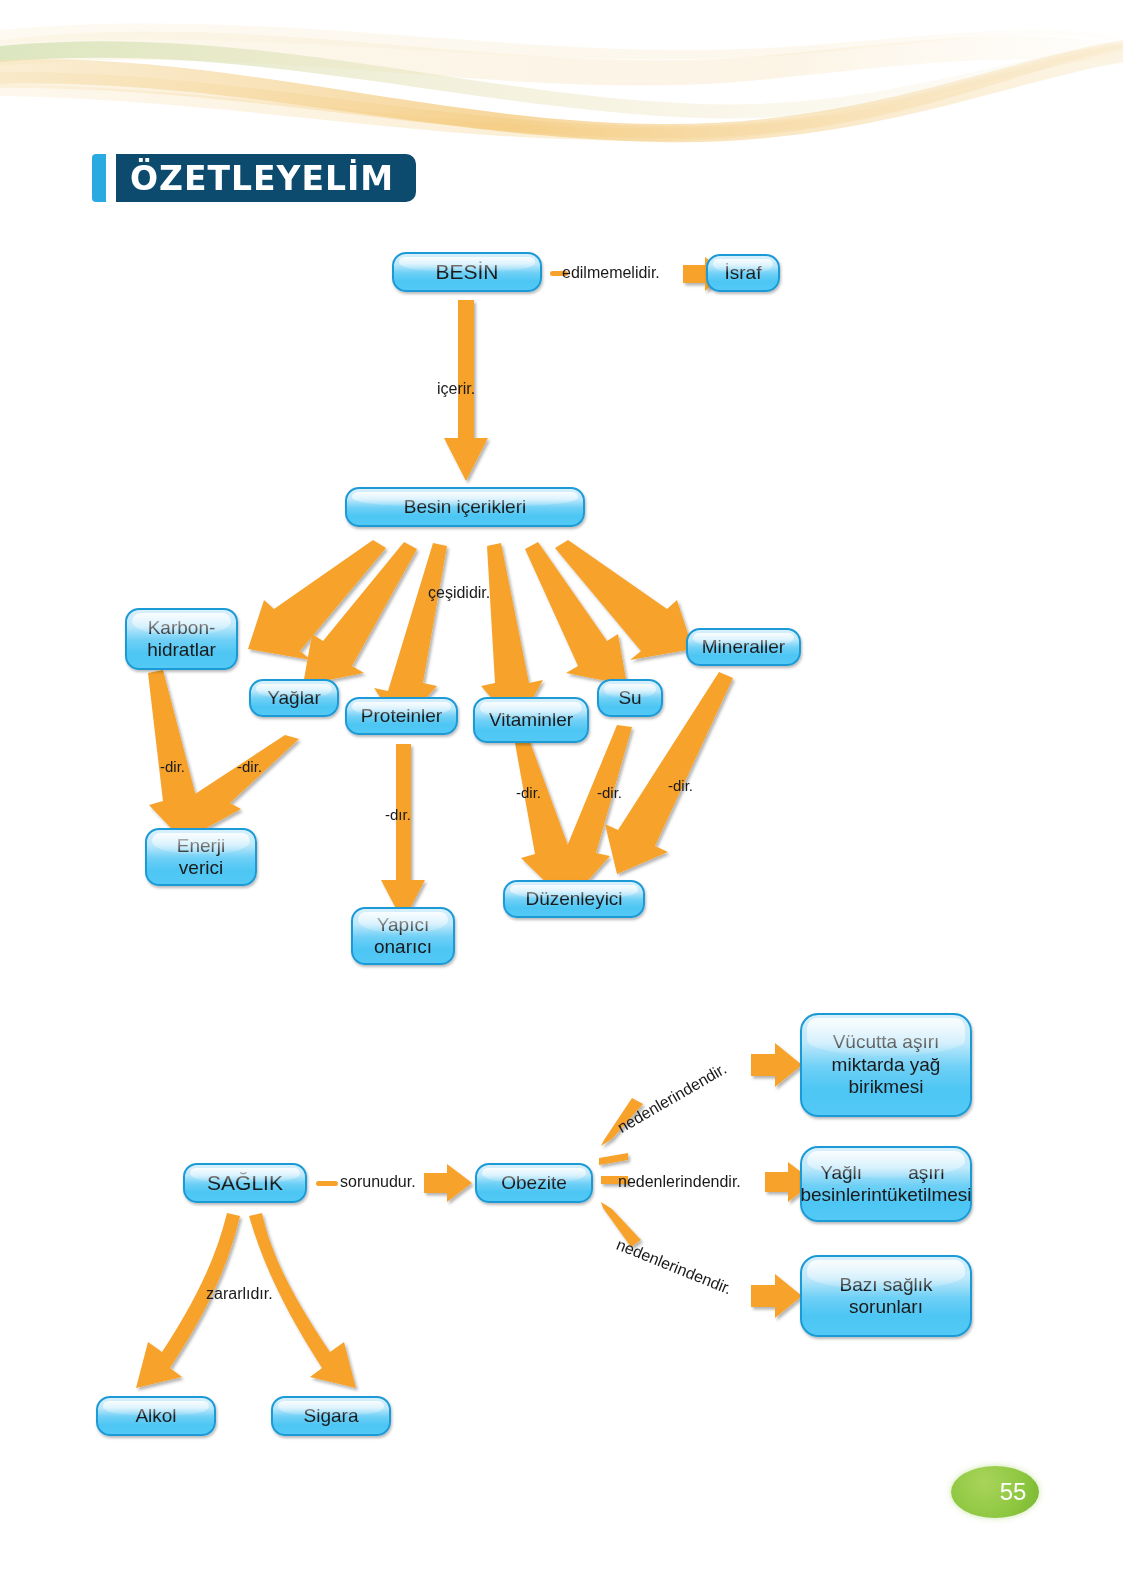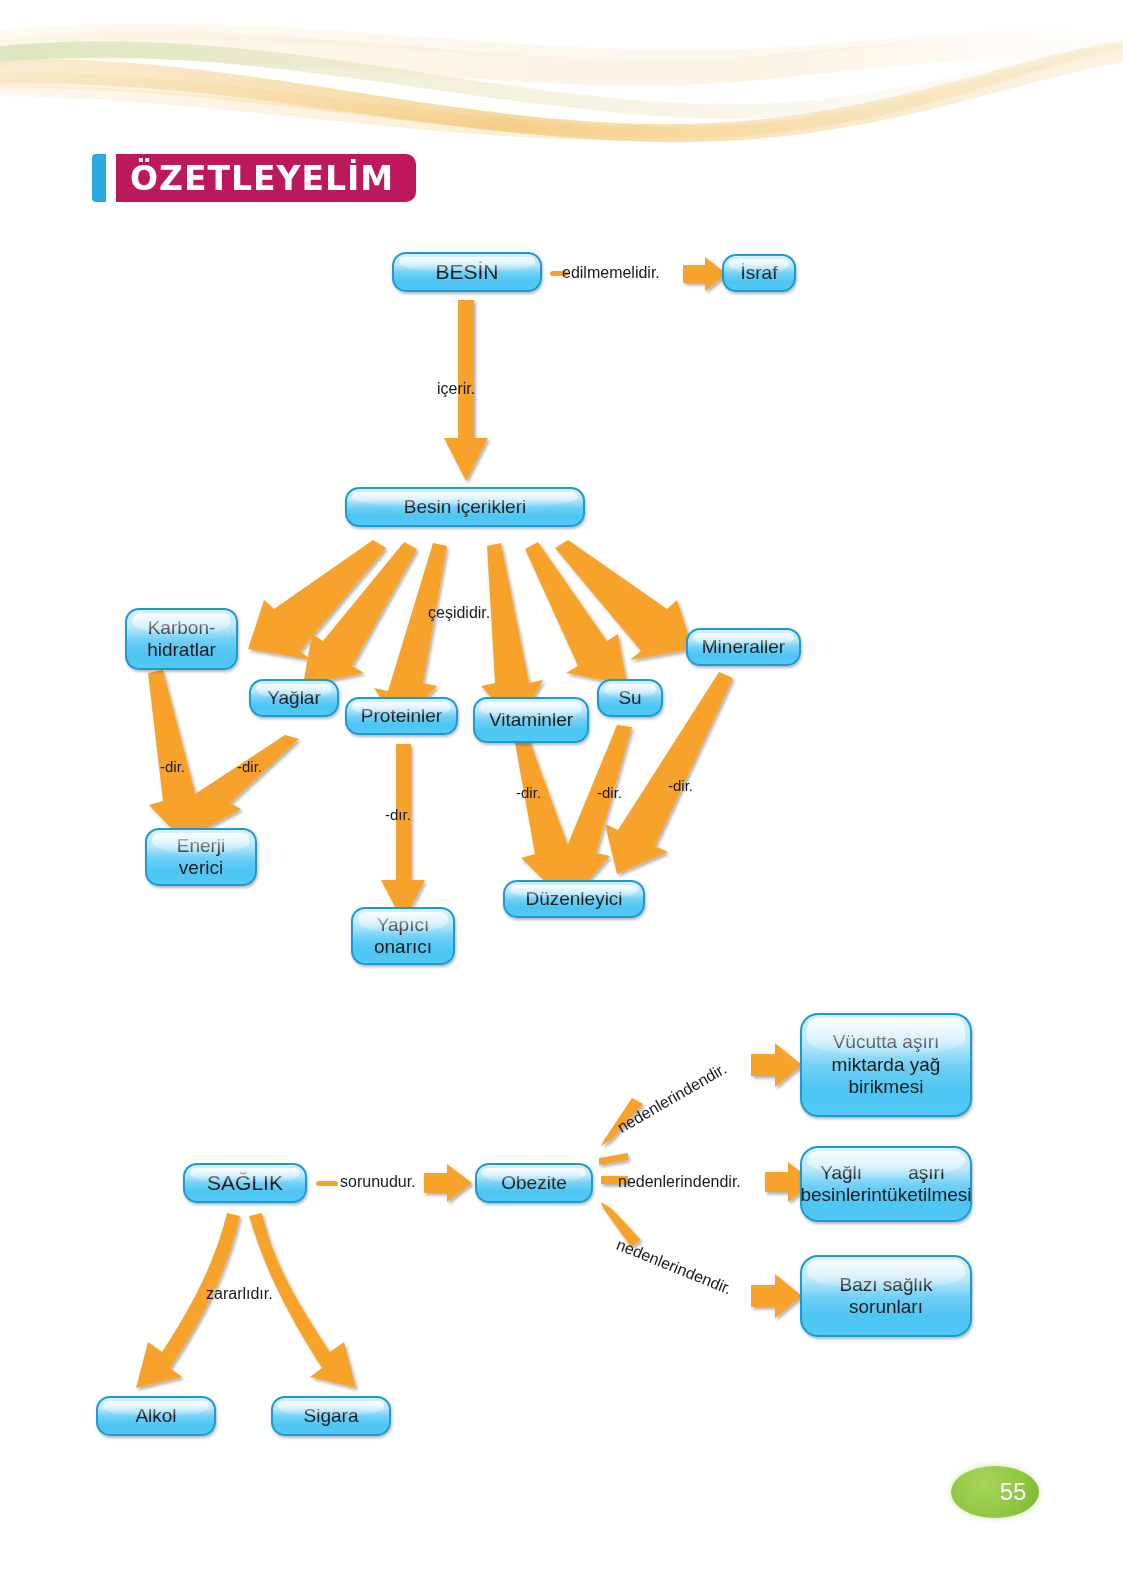--- a/index.html
+++ b/index.html
@@ -34,21 +34,21 @@
   #heading .tab-blue{
     width:14px;
     background:#29ABE2;
     border-radius:4px 0 0 4px;
   }
   #heading .tab-gap{
     width:10px;
     background:#ffffff;
   }
   #heading .tab-pink{
-    background:#be185d;
+    background:#0c4a6e;
     border-radius:0 10px 10px 0;
     padding:0 22px 0 14px;
     display:flex;
     align-items:center;
     color:#ffffff;
     font-size:33px;
     font-weight:bold;
     letter-spacing:1px;
     font-family:"DejaVu Sans", sans-serif;
   }
@@ -205,21 +205,21 @@
       <path d="M617,725 L632,727 L596,853 L610,856 L576,894 L549,853 L563,856 Z"></path>
 
       <path d="M719,672 L733,678 L655,846 L668,852 L617,874 L605,824 L618,830 Z"></path>
     </g>
   </svg>
 
   <div class="node" style="left:392px; top:252px; width:150px; height:40px; font-size:21px;">
     <span>BESİN</span>
   </div>
 
-  <div class="node" style="left:722px; top:254px; width:74px; height:38px;">
+  <div class="node" style="left:706px; top:254px; width:74px; height:38px;">
     <span>İsraf</span>
   </div>
 
   <div class="node" style="left:345px; top:487px; width:240px; height:40px;">
     <span>Besin içerikleri</span>
   </div>
 
   <div class="node" style="left:125px; top:608px; width:113px; height:62px; flex-direction:column;">
     <span>Karbon-</span>
     <span>hidratlar</span>
@@ -255,21 +255,21 @@
     <span>onarıcı</span>
   </div>
 
   <div class="node" style="left:503px; top:880px; width:142px; height:38px;">
     <span>Düzenleyici</span>
   </div>
 
   <div class="dash" style="left:550px; top:271px; width:18px;"></div>
   <div class="edge-label" style="left:562px; top:264px;">edilmemelidir.</div>
   <div class="edge-label" style="left:437px; top:380px;">içerir.</div>
-  <div class="edge-label" style="left:428px; top:604px;">çeşididir.</div>
+  <div class="edge-label" style="left:428px; top:584px;">çeşididir.</div>
   <div class="edge-label small" style="left:160px; top:758px;">-dir.</div>
   <div class="edge-label small" style="left:237px; top:758px;">-dir.</div>
   <div class="edge-label small" style="left:385px; top:806px;">-dır.</div>
   <div class="edge-label small" style="left:516px; top:784px;">-dir.</div>
   <div class="edge-label small" style="left:597px; top:784px;">-dir.</div>
   <div class="edge-label small" style="left:668px; top:777px;">-dir.</div>
 
   <svg class="arrows" viewBox="0 0 1123 1594">
     <g fill="#F7A22B" filter="url(#sh)">
 

